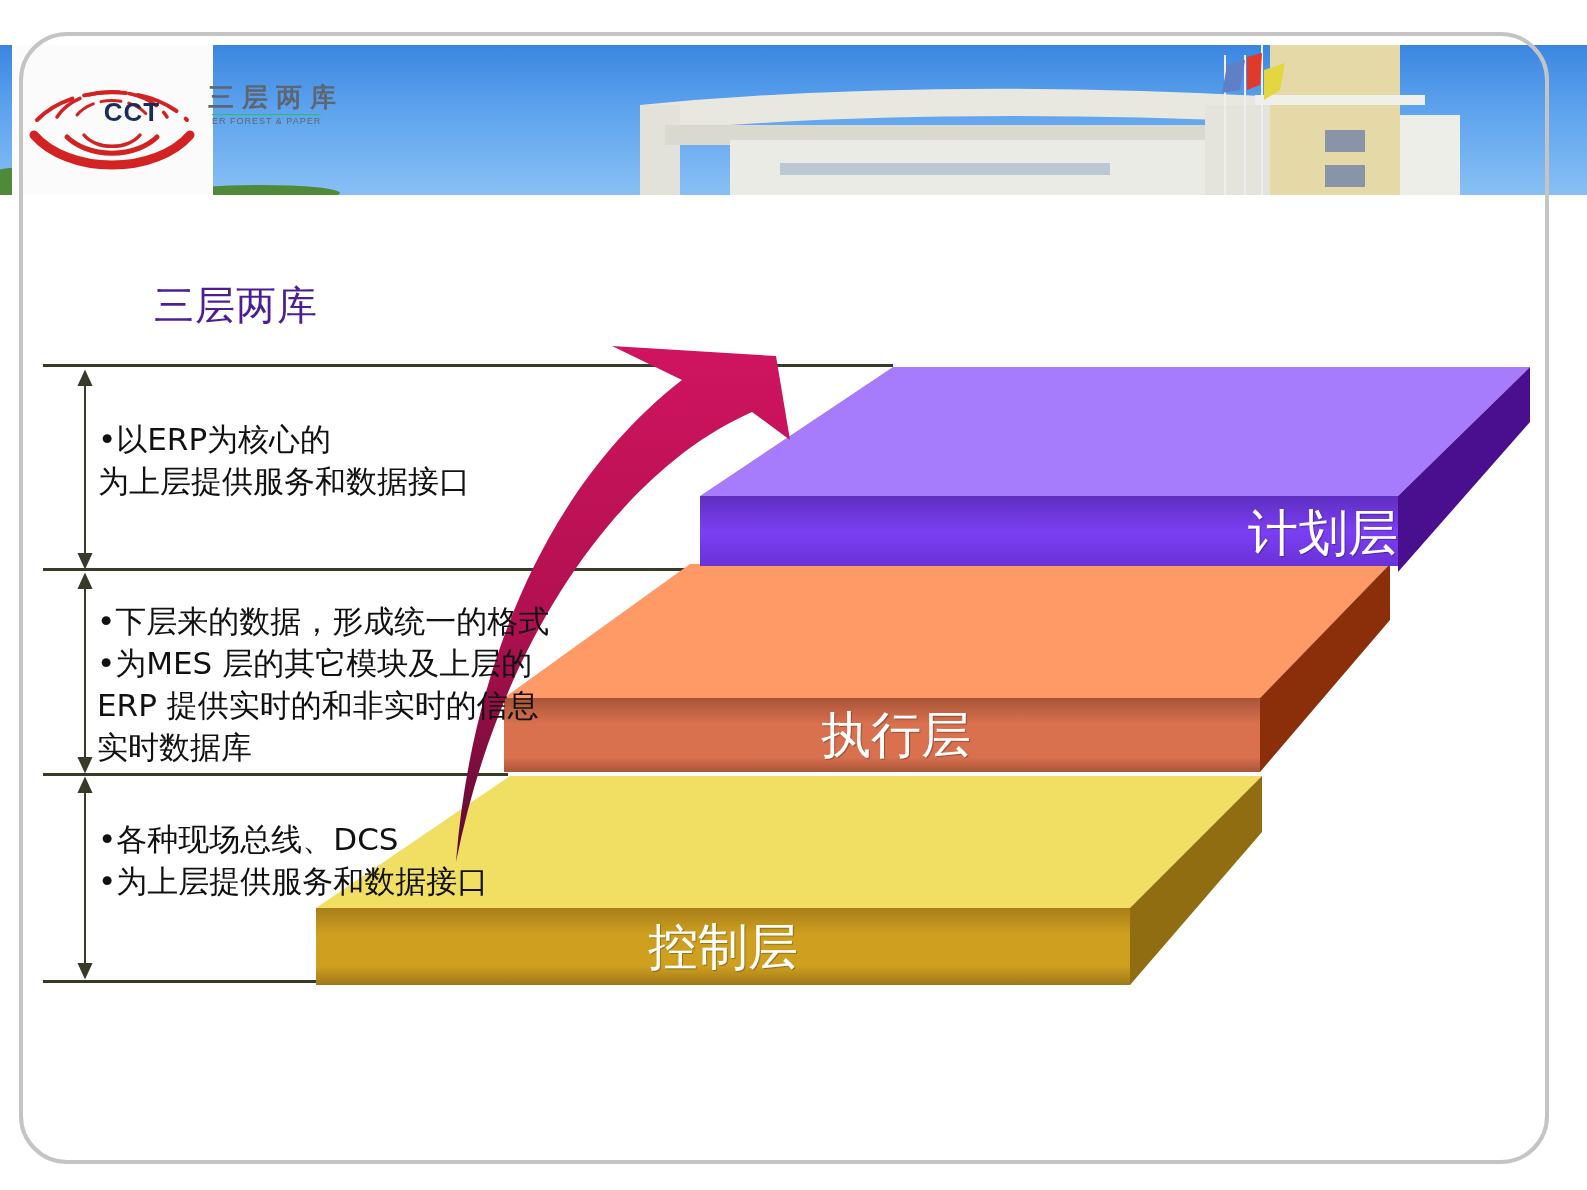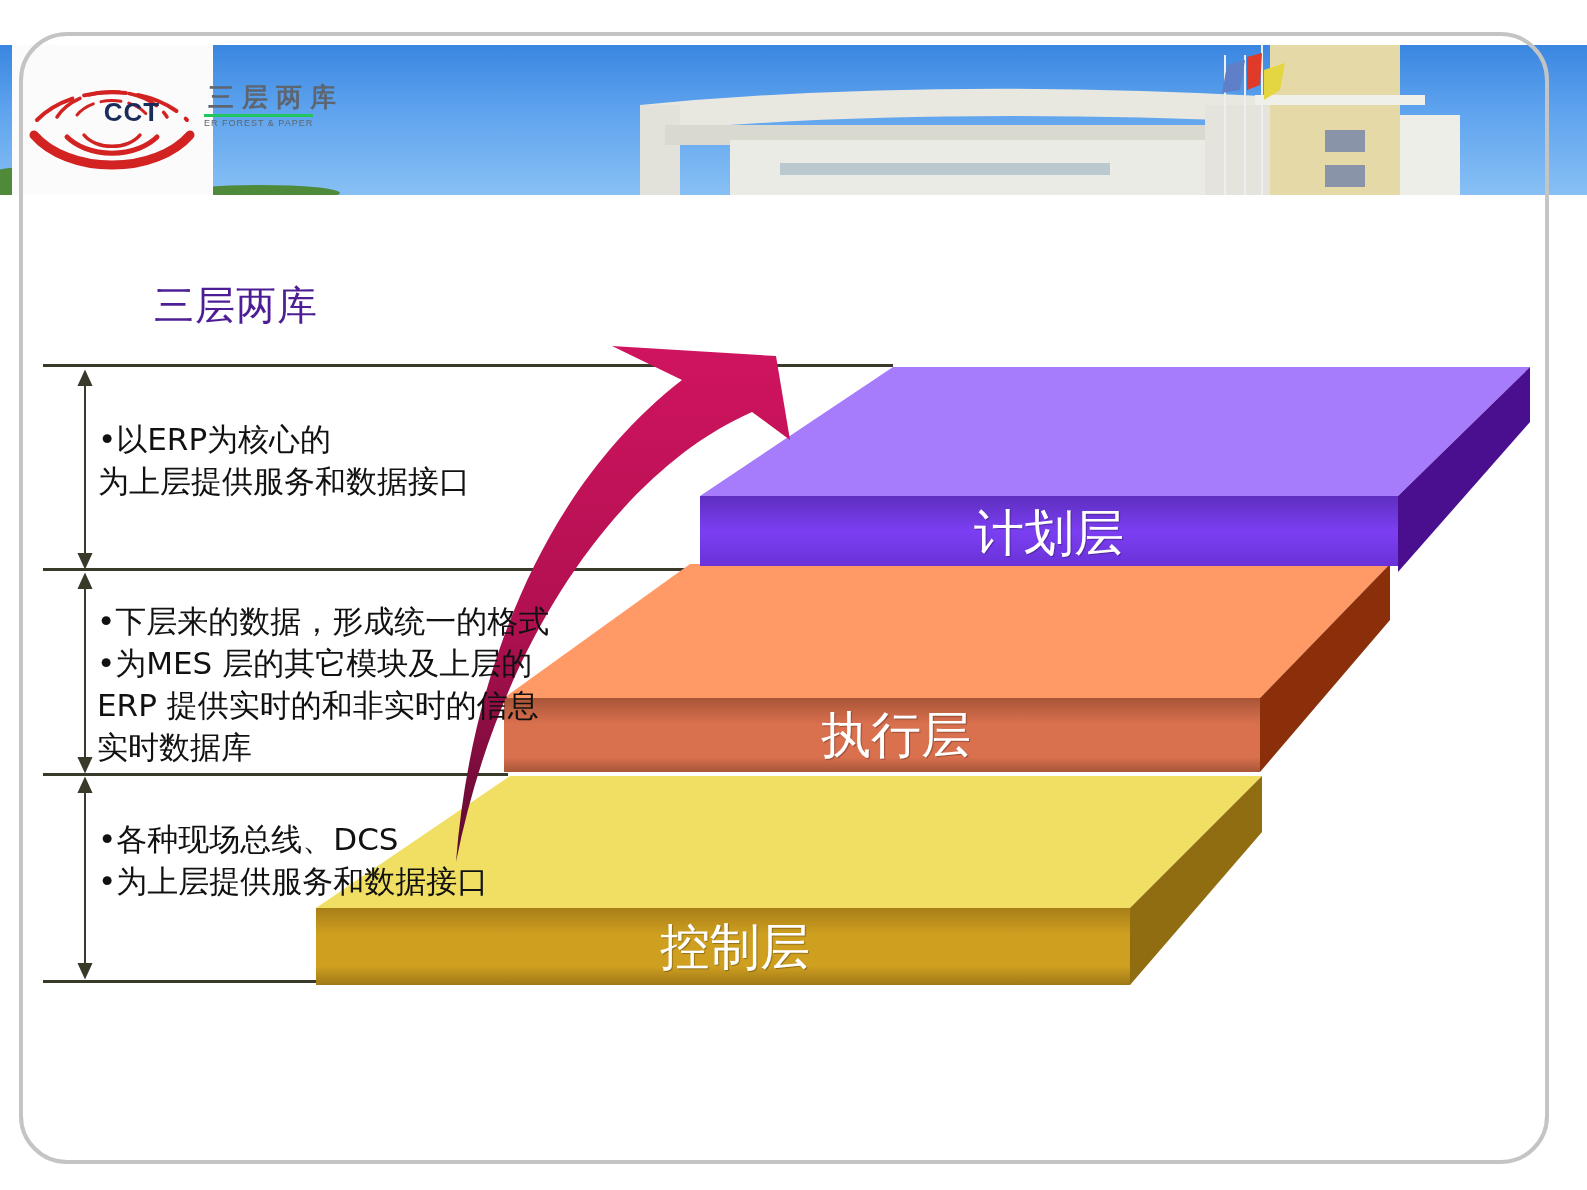--- a/index.html
+++ b/index.html
@@ -8,22 +8,22 @@
     .frame { position: absolute; left: 19px; top: 32px; width: 1530px; height: 1132px;
              border: 4px solid #c4c4c4; border-radius: 48px; box-sizing: border-box; }
     .banner { position: absolute; left: 0; top: 45px; width: 1587px; height: 150px; overflow: hidden;
               background: linear-gradient(180deg, #3a86e0 0%, #5fa4ee 45%, #88c0f4 100%); }
     .banner-building { position: absolute; }
     .logo-box { position: absolute; left: 12px; top: 45px; width: 201px; height: 150px; background: #fbfbfb; }
     .logo-text { position: absolute; left: 0; width: 240px; top: 52px; text-align: center;
                  font-family: "Liberation Sans", sans-serif; font-weight: bold; font-size: 26px; color: #1a2d5a; letter-spacing: 1px; }
     .brand-cn { position: absolute; left: 208px; top: 80px; font-family: "DejaVu Serif", serif; font-weight: bold;
                 font-size: 26px; color: #5d6670; letter-spacing: 8px; }
-    .brand-en { position: absolute; left: 204px; top: 114px; font-family: "Liberation Sans", sans-serif;
-                font-size: 9px; color: #5d6670; letter-spacing: 1px; border-top: 3px solid #22c55e; padding-top: 1px; }
+    .brand-en { position: absolute; left: 212px; top: 114px; font-family: "Liberation Sans", sans-serif;
+                font-size: 9px; color: #5d6670; letter-spacing: 1px; border-top: 1px solid #22c55e; padding-top: 1px; }
     .title { position: absolute; left: 154px; top: 278px; font-size: 40px; color: #4c1d95; letter-spacing: 1px; }
     .hline { position: absolute; height: 3px; background: #3a3a2a; }
     .desc { position: absolute; font-size: 31px; color: #111; line-height: 42px; white-space: pre; }
     svg.diagram { position: absolute; left: 0; top: 0; }
     .layer-label { position: absolute; font-size: 50px; color: #ffffff; text-align: center;
                    font-family: "DejaVu Sans", sans-serif; text-shadow: 1px 1px 1px rgba(0,0,0,0.3); }
   </style>
 </head>
 <body>
 
@@ -130,23 +130,23 @@
 
   <g>
     <polygon points="700,496 893,367 1530,367 1398,496" fill="#a67cfc"></polygon>
     <polygon points="1398,496 1530,367 1530,422 1398,572" fill="#4a0f8f"></polygon>
     <rect x="700" y="496" width="698" height="70" fill="url(#gPlanFront)"></rect>
   </g>
 
   <path d="M456 862 C 470 680, 540 490, 682 380 L 612 346 L 776 356 L 790 440 L 752 412 C 620 470, 500 640, 456 862 Z" fill="url(#gArrow)"></path>
 </svg>
 
-<div class="layer-label" style="left:700px; top:500px; width:698px;">计划层</div>
+<div class="layer-label" style="left:700px; top:500px; width:698px;text-align:right;">计划层</div>
 <div class="layer-label" style="left:504px; top:702px; width:784px;">执行层</div>
-<div class="layer-label" style="left:316px; top:914px; width:814px;margin-left:12px;">控制层</div>
+<div class="layer-label" style="left:316px; top:914px; width:814px;">控制层</div>
 
 <div class="desc" style="left:98px; top:418px;">•以ERP为核心的
 为上层提供服务和数据接口</div>
 <div class="desc" style="left:97px; top:600px;">•下层来的数据，形成统一的格式
 •为MES 层的其它模块及上层的
 ERP 提供实时的和非实时的信息
 实时数据库</div>
 <div class="desc" style="left:98px; top:818px;">•各种现场总线、DCS
 •为上层提供服务和数据接口</div>
 

